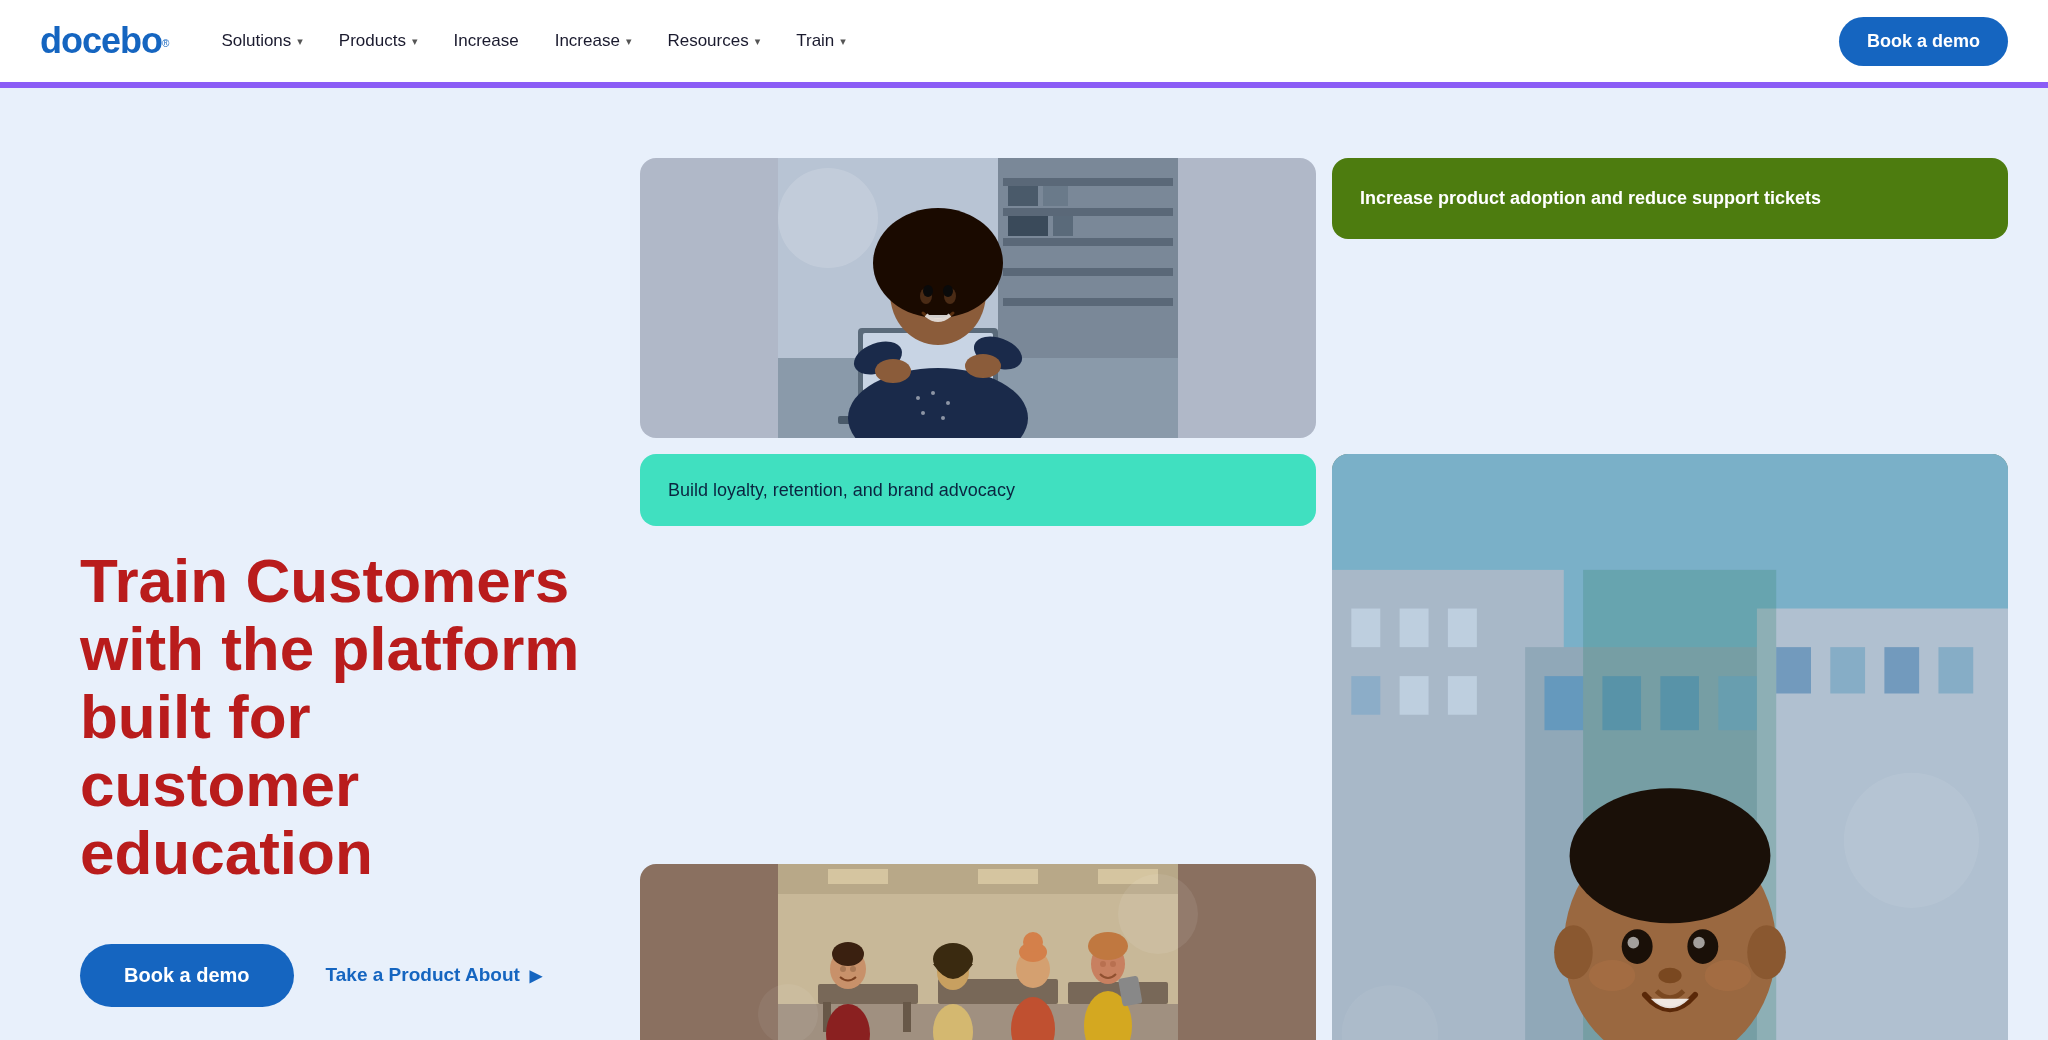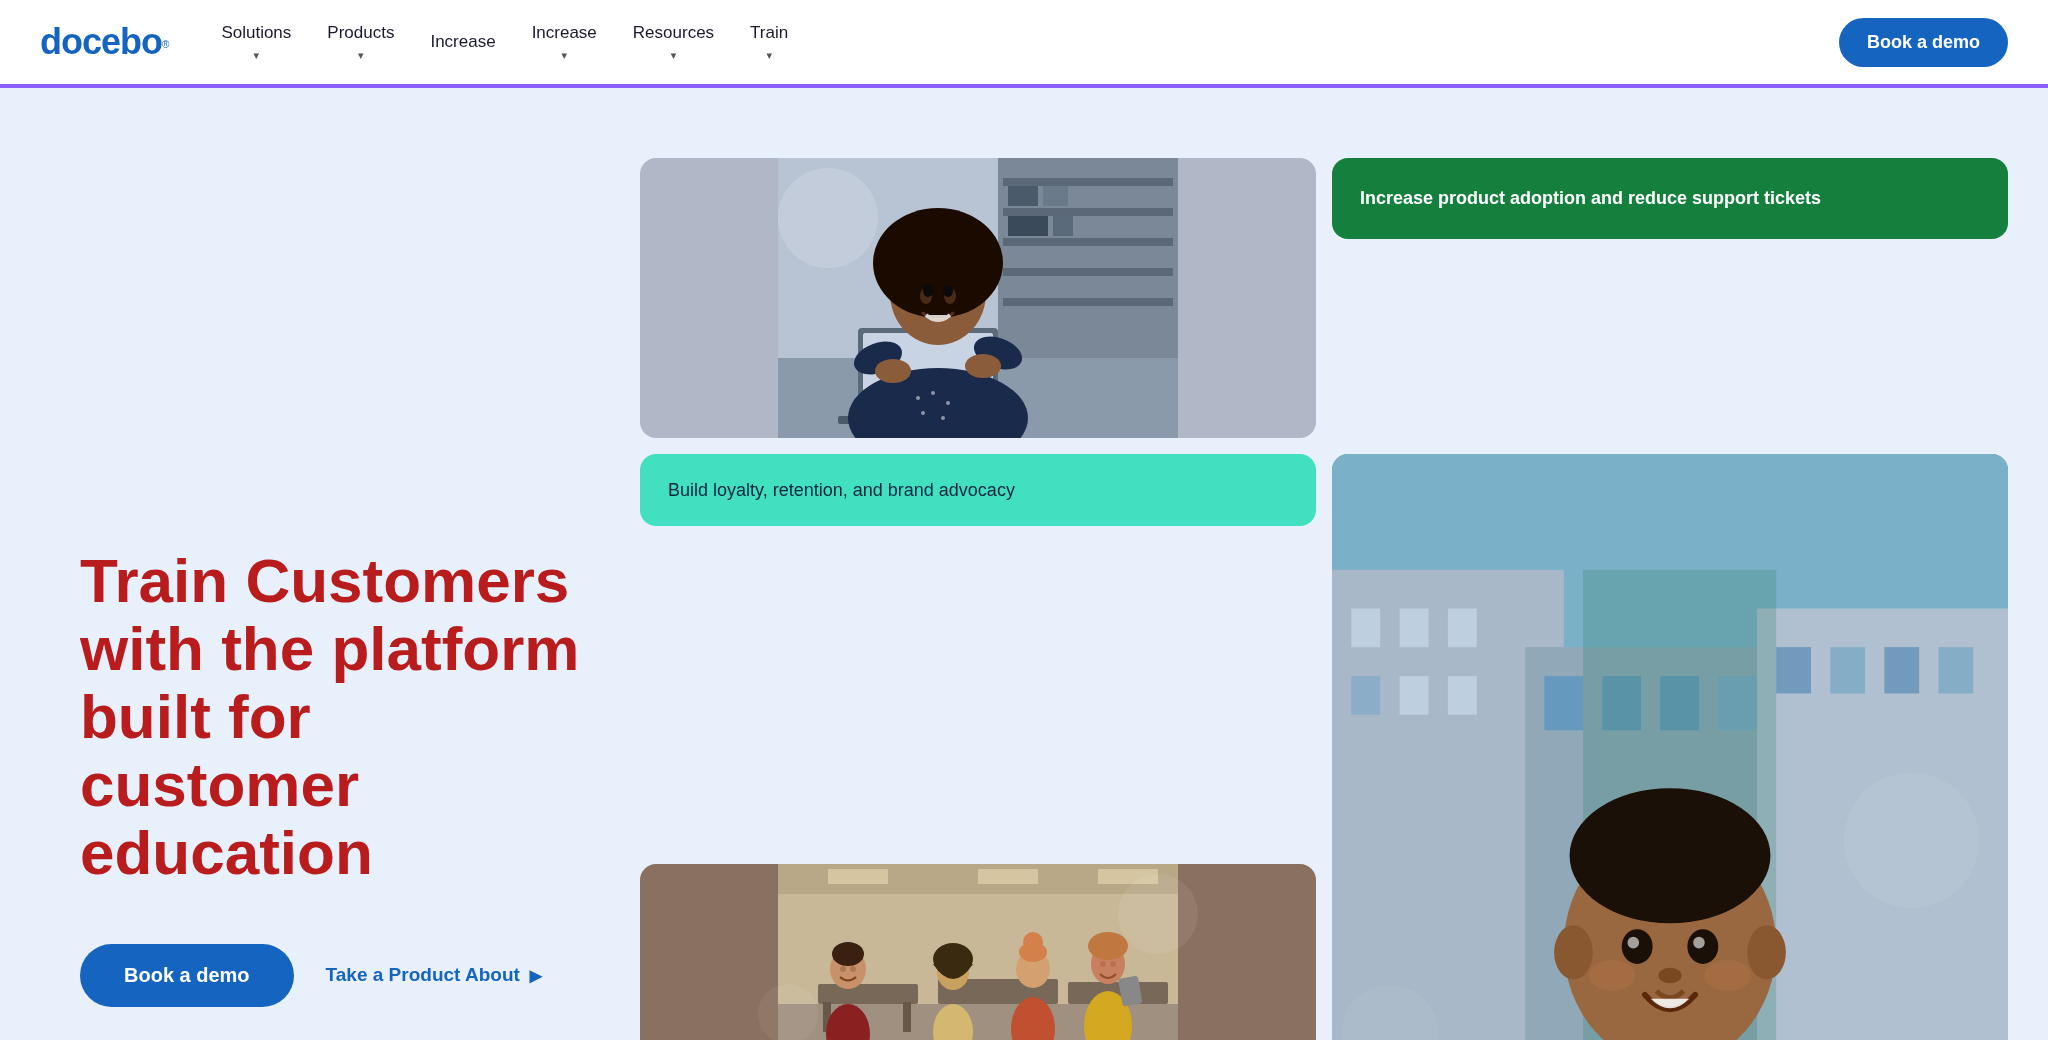--- a/index.html
+++ b/index.html
@@ -5,21 +5,21 @@
     * { margin: 0; padding: 0; box-sizing: border-box; }
     body { font-family: -apple-system, BlinkMacSystemFont, 'Segoe UI', Arial, sans-serif; background: #fff; overflow-x: hidden; }
 
     
     nav {
       display: flex;
       align-items: center;
       padding: 0 40px;
       height: 88px;
       background: #fff;
-      border-bottom: 4px solid #8b5cf6;
+      border-bottom: 6px solid #8b5cf6;
       position: relative;
       z-index: 10;
     }
     .nav-logo {
       margin-right: 36px;
       flex-shrink: 0;
     }
     .nav-logo-text {
       font-size: 36px;
       font-weight: 800;
@@ -42,21 +42,20 @@
       align-items: center;
       gap: 6px;
       padding: 8px 16px;
       font-size: 17px;
       font-weight: 500;
       color: #1a1a2e;
       cursor: pointer;
       white-space: nowrap;
       border-radius: 6px;
       transition: background 0.15s;
-      flex-direction: column;
     }
     .nav-chevron {
       font-size: 11px;
       color: #555;
     }
     .nav-book-demo {
       background: #1565c0;
       color: #fff;
       border: none;
       border-radius: 50px;
@@ -168,21 +167,21 @@
       border-radius: 16px;
       overflow: hidden;
       height: 200px;
       background: #8a7060;
     }
 
     
     .hero-card-dark {
       grid-column: 2;
       grid-row: 1;
-      background: #15803d;
+      background: #4d7c0f;
       border-radius: 16px;
       padding: 28px 28px;
       font-size: 18px;
       font-weight: 700;
       color: #fff;
       line-height: 1.4;
     }
 
     .hero-img-right {
       grid-column: 2;

